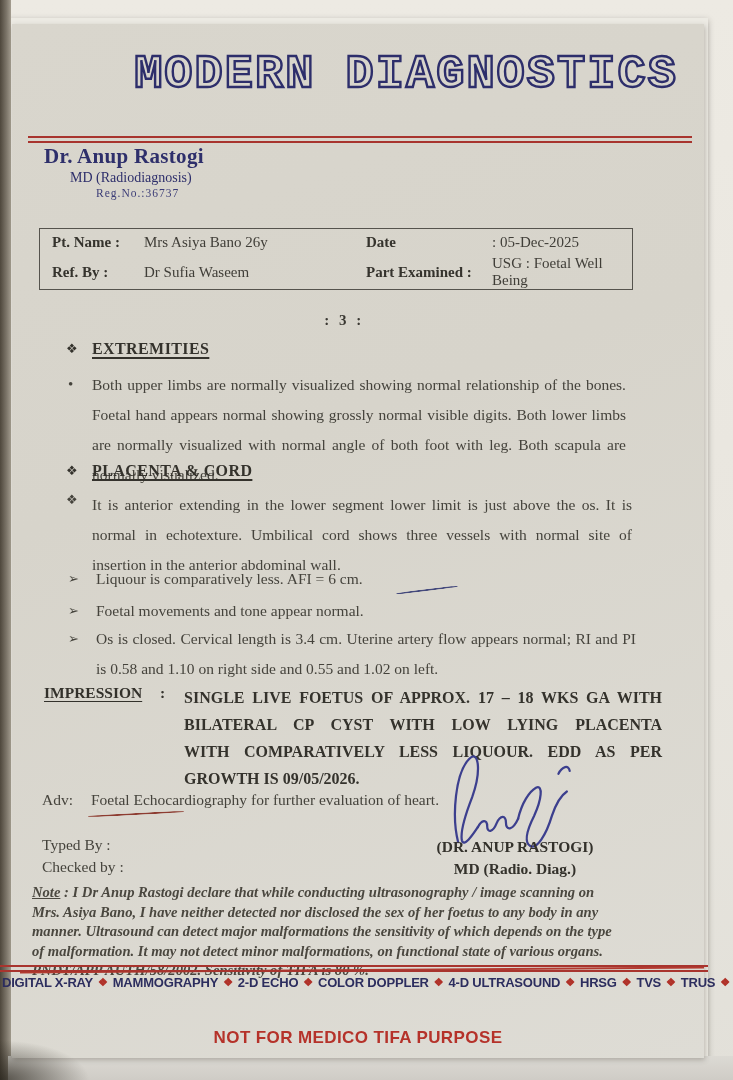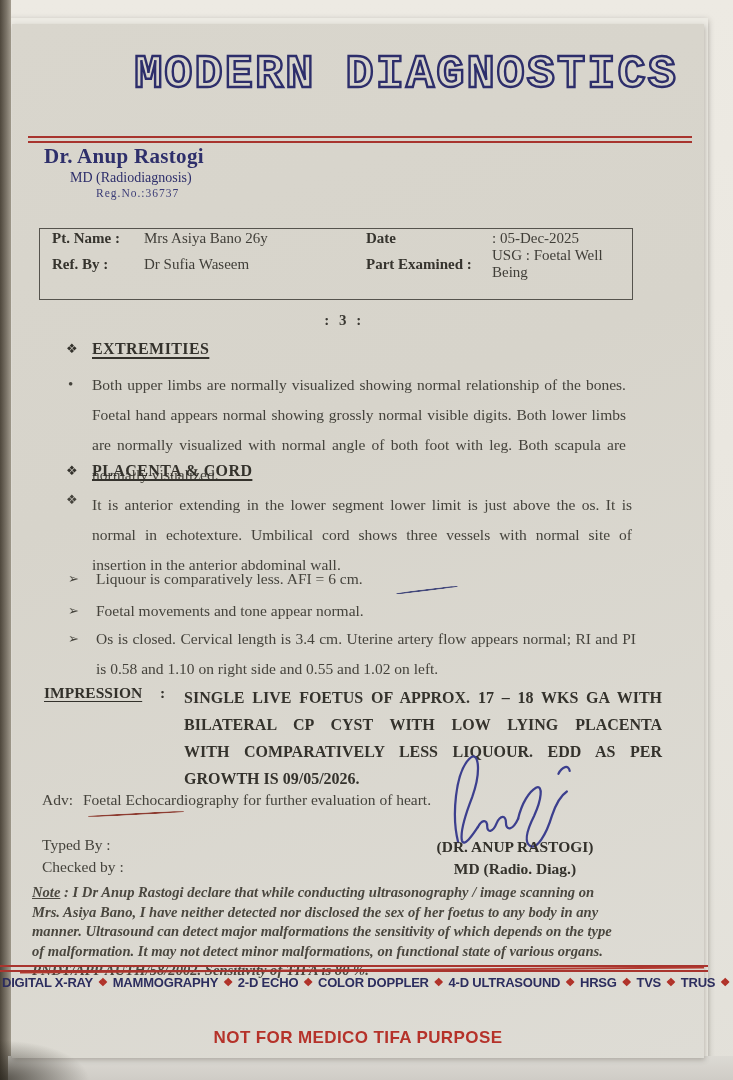--- a/index.html
+++ b/index.html
@@ -14,21 +14,21 @@
   
   .clinic-name{position:absolute;top:24px;left:0;width:100%;text-align:center;font-family:Liberation Mono, monospace;font-weight:bold;font-size:47px;letter-spacing:2px;color:#d8d5cc;-webkit-text-stroke:2.4px #2d2e6b;text-shadow:0 0 1px #2d2e6b;padding-left:48px;}
   .clinic-address{position:absolute;top:86px;left:0;width:100%;text-align:center;font-family:"Liberation Sans",sans-serif;font-size:18px;color:#bf3a31;letter-spacing:.3px;}
   .rule-top{position:absolute;top:112px;left:16px;right:12px;height:3px;border-top:2px solid #a8342e;border-bottom:2px solid #a8342e;}
   .doctor{position:absolute;top:120px;left:32px;color:#2e2f6b;}
   .doctor-name{font-size:21px;font-weight:bold;letter-spacing:.3px;}
   .doctor-degree{font-size:14px;margin-left:26px;margin-top:1px;}
   .doctor-reg{font-size:11.5px;margin-left:52px;letter-spacing:1px;margin-top:1px;color:#3b3c77;}
 
   
-  .ptable{position:absolute;top:204px;left:27px;width:594px;height:72px;border:1.5px solid #55534d;display:grid;grid-template-columns:92px 222px 126px auto;grid-template-rows:1fr 1fr;align-items:center;font-size:15px;color:#403e38;padding:0 0 18px 12px;box-sizing:border-box;}
+  .ptable{position:absolute;top:204px;left:27px;width:594px;height:62px;border:1.5px solid #55534d;display:grid;grid-template-columns:92px 222px 126px auto;grid-template-rows:1fr 1fr;align-items:center;font-size:15px;color:#403e38;padding:0 0 0 12px;box-sizing:border-box;}
   .ptable .lbl{font-weight:bold;color:#35332d;}
 
   .page-num{position:absolute;top:288px;left:0;width:96%;text-align:center;font-size:15px;letter-spacing:3px;color:#3a3832;font-weight:bold;}
 
   
   .sec-head{position:absolute;font-size:16px;font-weight:bold;color:#34322c;letter-spacing:.4px;}
   .sec-head .bullet{position:absolute;left:-26px;top:1px;font-size:13px;font-weight:normal;}
   .sec-head .t{text-decoration:underline;text-underline-offset:3px;text-decoration-thickness:1.5px;}
   .body-par{position:absolute;font-size:15.5px;line-height:30px;color:#45433c;text-align:justify;}
   .par-bullet{position:absolute;font-size:15px;color:#45433c;}
@@ -39,21 +39,21 @@
 
   
   .imp-label{position:absolute;top:660px;left:32px;font-size:15.5px;font-weight:bold;color:#33312b;}
   .imp-label .t{text-decoration:underline;text-underline-offset:3px;}
   .imp-colon{position:absolute;top:660px;left:148px;font-size:15.5px;font-weight:bold;color:#33312b;}
   .imp-lines{position:absolute;top:660px;left:172px;width:478px;font-size:16px;font-weight:bold;color:#34322c;line-height:27px;}
   .imp-line{text-align:justify;text-align-last:justify;}
   .imp-line.last{text-align-last:left;}
 
   .advice{position:absolute;top:767px;left:30px;font-size:15.5px;color:#45433c;}
-  .advice .lbl{margin-right:6px;}
+  .advice .lbl{margin-right:14px;}
 
   .signature{position:absolute;top:722px;left:418px;width:150px;height:122px;}
   .signoff-left{position:absolute;top:810px;left:30px;font-size:15.5px;color:#45433c;line-height:22px;}
   .signoff-right{position:absolute;top:812px;left:392px;width:222px;text-align:center;font-size:15.5px;font-weight:bold;color:#33312b;line-height:22px;}
 
   
   .note{position:absolute;top:859px;left:20px;width:652px;font-size:14.6px;font-style:italic;color:#4a473f;line-height:19.6px;font-weight:bold;}
   .note-label{text-decoration:underline;}
   .note-strike{position:absolute;left:-12px;right:-20px;top:86px;border-top:2.4px solid #b23a30;transform:rotate(-.4deg);}
 

